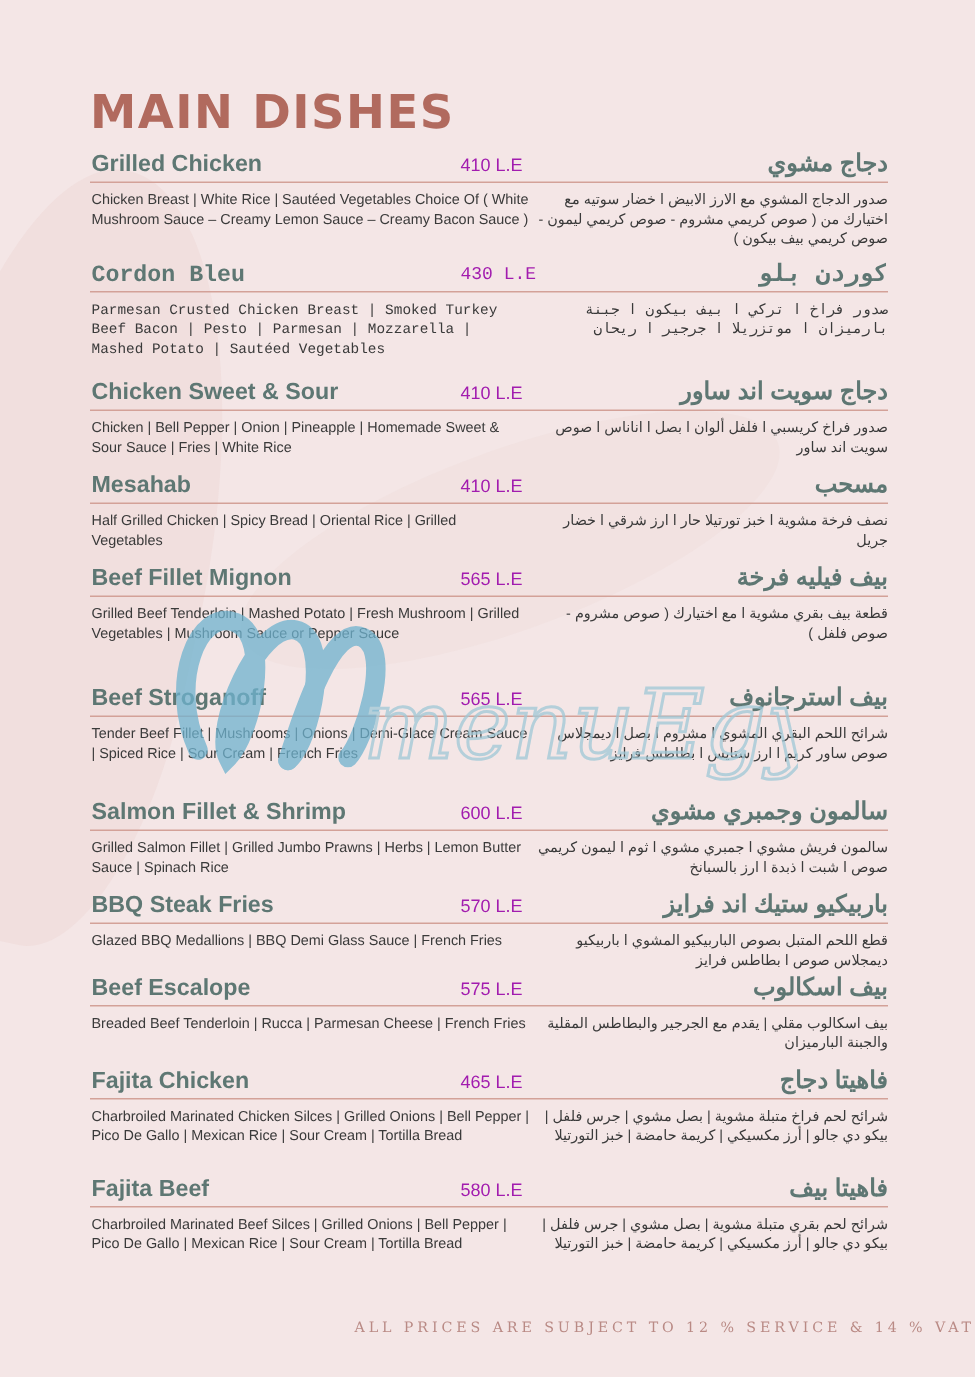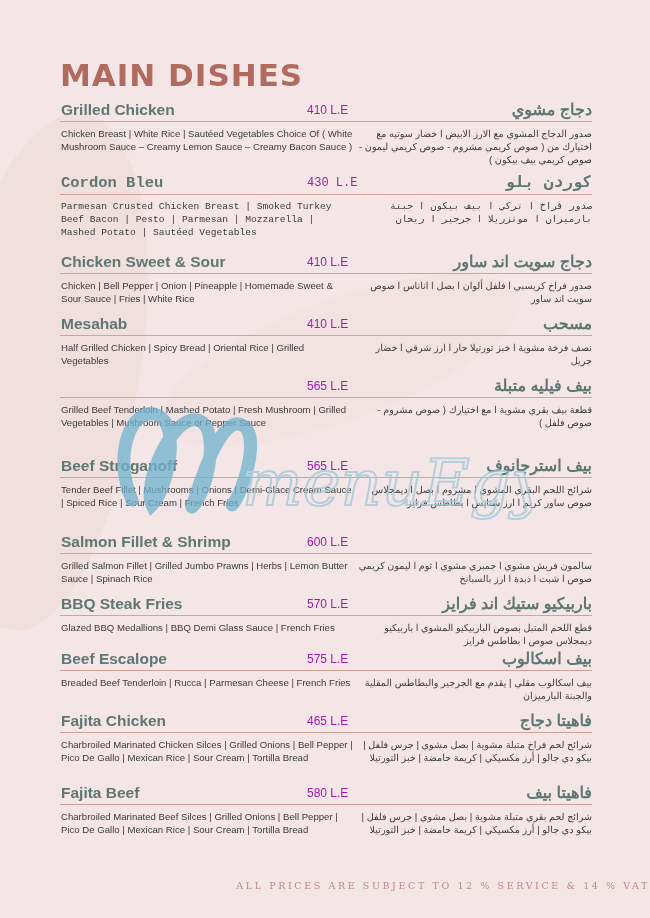--- a/index.html
+++ b/index.html
@@ -86,22 +86,23 @@
         <span class="price">410 L.E</span>
         <span class="name-ar">مسحب</span>
       </div>
       <div class="body">
         <div class="desc-en">Half Grilled Chicken |  Spicy Bread | Oriental Rice | Grilled Vegetables</div>
         <div class="desc-ar">نصف فرخة مشوية ا خبز تورتيلا حار ا ارز شرقي ا خضار جريل</div>
       </div>
     </div>
     <div class="item" style="left: 60px; top: 373px;">
       <div class="head">
+        <span class="name-en">Beef Fillet Mignon</span>
         <span class="price">565 L.E</span>
-        <span class="name-ar">بيف فيليه متبلة</span>
+        <span class="name-ar">بيف فيليه فرخة</span>
       </div>
       <div class="body">
         <div class="desc-en">Grilled Beef Tenderloin | Mashed Potato | Fresh Mushroom | Grilled Vegetables | Mushroom Sauce or Pepper Sauce</div>
         <div class="desc-ar">قطعة بيف بقري مشوية ا مع اختيارك ( صوص مشروم - صوص فلفل )</div>
       </div>
     </div>
     <div class="item" style="left: 60px; top: 453px;">
       <div class="head">
         <span class="name-en">Beef Stroganoff</span>
         <span class="price">565 L.E</span>
@@ -109,20 +110,21 @@
       </div>
       <div class="body">
         <div class="desc-en">Tender Beef Fillet | Mushrooms | Onions | Demi-Glace Cream Sauce | Spiced  Rice | Sour Cream | French Fries</div>
         <div class="desc-ar">شرائح اللحم البقري المشوي ا مشروم ا بصل ا ديمجلاس صوص ساور كريم ا ارز ستايس ا بطاطس فرايز</div>
       </div>
     </div>
     <div class="item" style="left: 60px; top: 529px;">
       <div class="head">
         <span class="name-en">Salmon Fillet &amp; Shrimp</span>
         <span class="price">600 L.E</span>
+        <span class="name-ar">سالمون وجمبري مشوي</span>
       </div>
       <div class="body">
         <div class="desc-en">Grilled Salmon Fillet | Grilled Jumbo Prawns | Herbs | Lemon Butter Sauce | Spinach Rice</div>
         <div class="desc-ar">سالمون فريش مشوي ا جمبري مشوي ا ثوم ا ليمون كريمي صوص ا شبت ا ذبدة ا ارز بالسبانخ</div>
       </div>
     </div>
     <div class="item" style="left: 60px; top: 591px;">
       <div class="head">
         <span class="name-en">BBQ Steak Fries</span>
         <span class="price">570 L.E</span>

